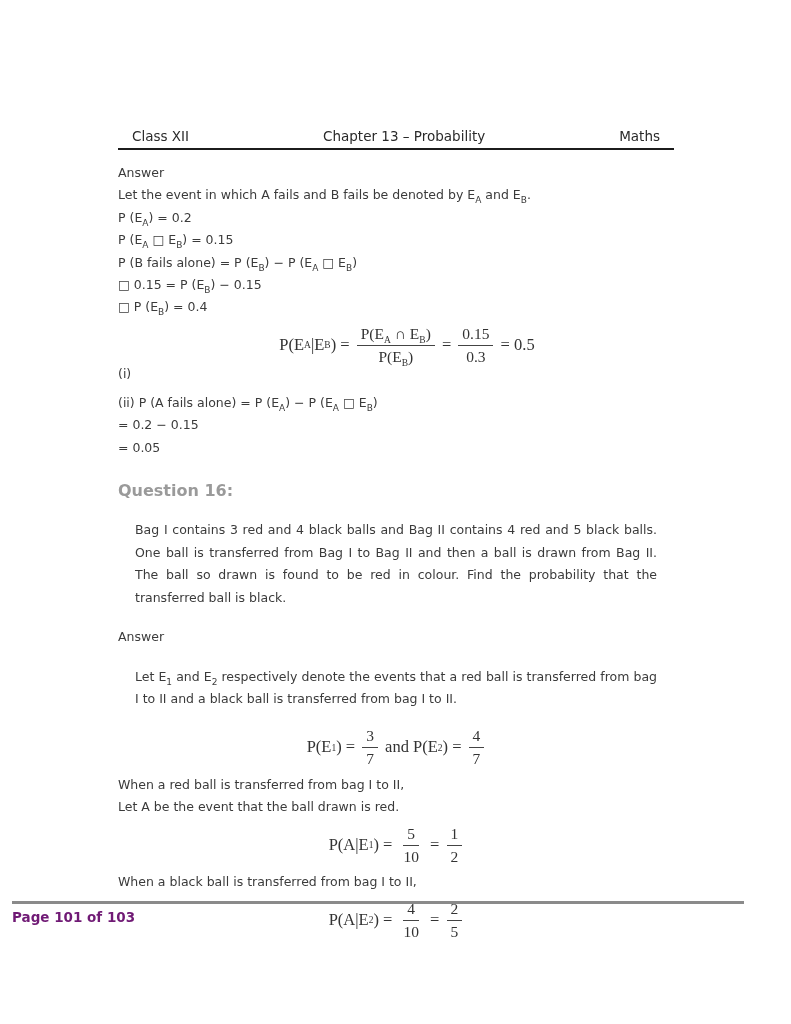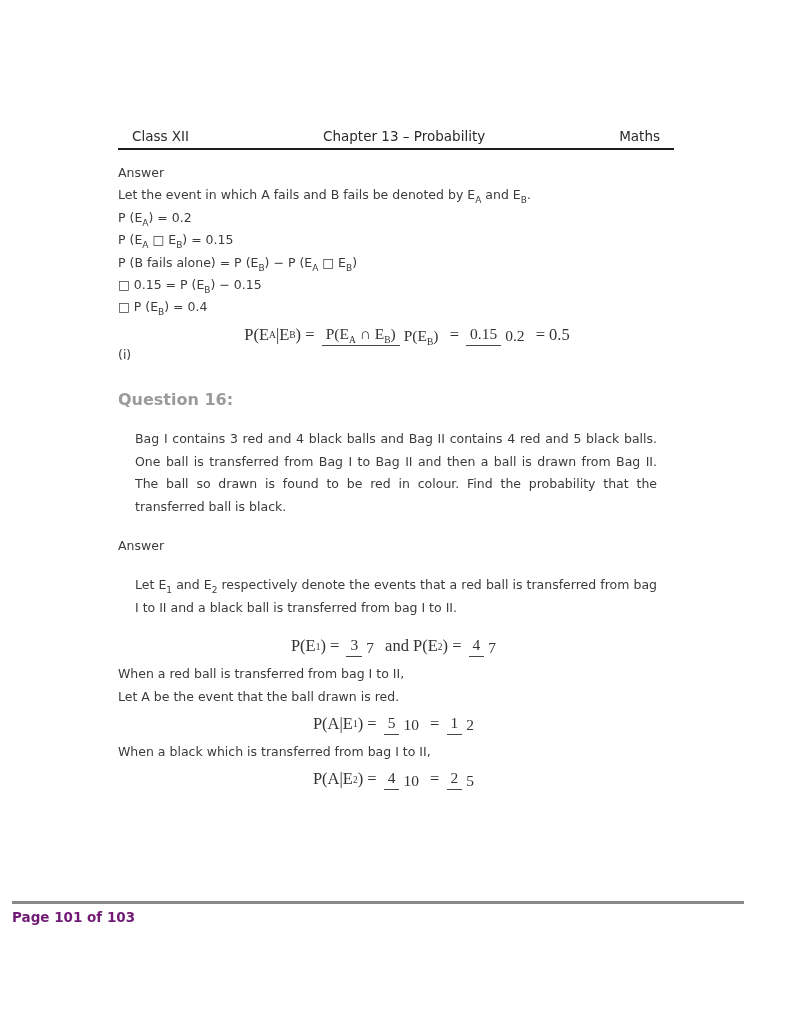--- a/index.html
+++ b/index.html
@@ -52,21 +52,21 @@
     margin: 6px 0 6px 2px;
     line-height: 1.15;
     justify-content: center;
   }
   .formula [data-name="text-span"] { white-space: pre; }
   .formula sub { font-size: 9.5px; }
   .formula-i { margin-left: 22px; margin-bottom: 0; }
   .label-line { line-height: 18px; margin-bottom: 4px; }
   .frac {
     display: inline-flex;
-    flex-direction: row;
+    flex-direction: column;
     align-items: center;
     margin: 0 3px;
     font-size: 15.5px;
   }
   .frac .num { border-bottom: 1.5px solid #444444; padding: 0 4px 2px 4px; }
   .frac .den { padding: 2px 4px 0 4px; }
   .footer-rule {
     position: absolute;
     left: 12px;
     width: 764px;
@@ -111,27 +111,32 @@
           <span data-name="text-span">|E</span>
           <sub data-name="subscript">B</sub>
           <span data-name="text-span">) = </span>
           <span class="frac" data-name="fraction">
             <span class="num" data-name="numerator"><span data-name="text-span">P(E</span><sub data-name="subscript">A</sub><span data-name="text-span"> ∩ E</span><sub data-name="subscript">B</sub><span data-name="text-span">)</span></span>
             <span class="den" data-name="denominator"><span data-name="text-span">P(E</span><sub data-name="subscript">B</sub><span data-name="text-span">)</span></span>
           </span>
           <span data-name="text-span"> = </span>
           <span class="frac" data-name="fraction">
             <span class="num" data-name="numerator"><span data-name="text-span">0.15</span></span>
-            <span class="den" data-name="denominator"><span data-name="text-span">0.2</span></span>
+            <span class="den" data-name="denominator"><span data-name="text-span">0.3</span></span>
           </span>
           <span data-name="text-span"> = 0.5</span>
         </div>
 
       <div class="text-line label-line" data-name="part-i-label">(i)</div>
 
+      <div data-name="q15-part-ii-lines">
+          <div class="text-line" data-name="text-line"><span data-name="text-span">(ii) P (A fails alone) = P (E</span><sub data-name="subscript">A</sub><span data-name="text-span">) − P (E</span><sub data-name="subscript">A</sub><span data-name="text-span"> □ E</span><sub data-name="subscript">B</sub><span data-name="text-span">)</span></div>
+          <div class="text-line" data-name="text-line"><span data-name="text-span">= 0.2 − 0.15</span></div>
+          <div class="text-line" data-name="text-line"><span data-name="text-span">= 0.05</span></div>
+        </div>
 
       <div class="q-heading" data-name="question-16-heading">Question 16:</div>
 
       <p class="para" data-name="question-16-text">Bag I contains 3 red and 4 black balls and Bag II contains 4 red and 5 black balls. One ball is transferred from Bag I to Bag II and then a ball is drawn from Bag II. The ball so drawn is found to be red in colour. Find the probability that the transferred ball is black.</p>
 
       <div class="text-line" data-name="answer-label-q16">Answer</div>
 
       <p class="para" data-name="q16-events-definition"><span data-name="text-span">Let E</span><sub data-name="subscript">1</sub><span data-name="text-span"> and E</span><sub data-name="subscript">2</sub><span data-name="text-span"> respectively denote the events that a red ball is transferred from bag I to II and a black ball is transferred from bag I to II.</span></p>
 
       <div class="formula" data-name="formula-prior-probabilities">
@@ -162,21 +167,21 @@
             <span class="num" data-name="numerator"><span data-name="text-span">5</span></span>
             <span class="den" data-name="denominator"><span data-name="text-span">10</span></span>
           </span>
           <span data-name="text-span"> = </span>
           <span class="frac" data-name="fraction">
             <span class="num" data-name="numerator"><span data-name="text-span">1</span></span>
             <span class="den" data-name="denominator"><span data-name="text-span">2</span></span>
           </span>
         </div>
 
-      <div class="text-line" data-name="q16-when-black-line">When a black which is transferred from bag I to II,</div>
+      <div class="text-line" data-name="q16-when-black-line">When a black ball is transferred from bag I to II,</div>
 
       <div class="formula" data-name="formula-a-given-e2">
           <span data-name="text-span">P(A|E</span>
           <sub data-name="subscript">2</sub>
           <span data-name="text-span">) = </span>
           <span class="frac" data-name="fraction">
             <span class="num" data-name="numerator"><span data-name="text-span">4</span></span>
             <span class="den" data-name="denominator"><span data-name="text-span">10</span></span>
           </span>
           <span data-name="text-span"> = </span>

